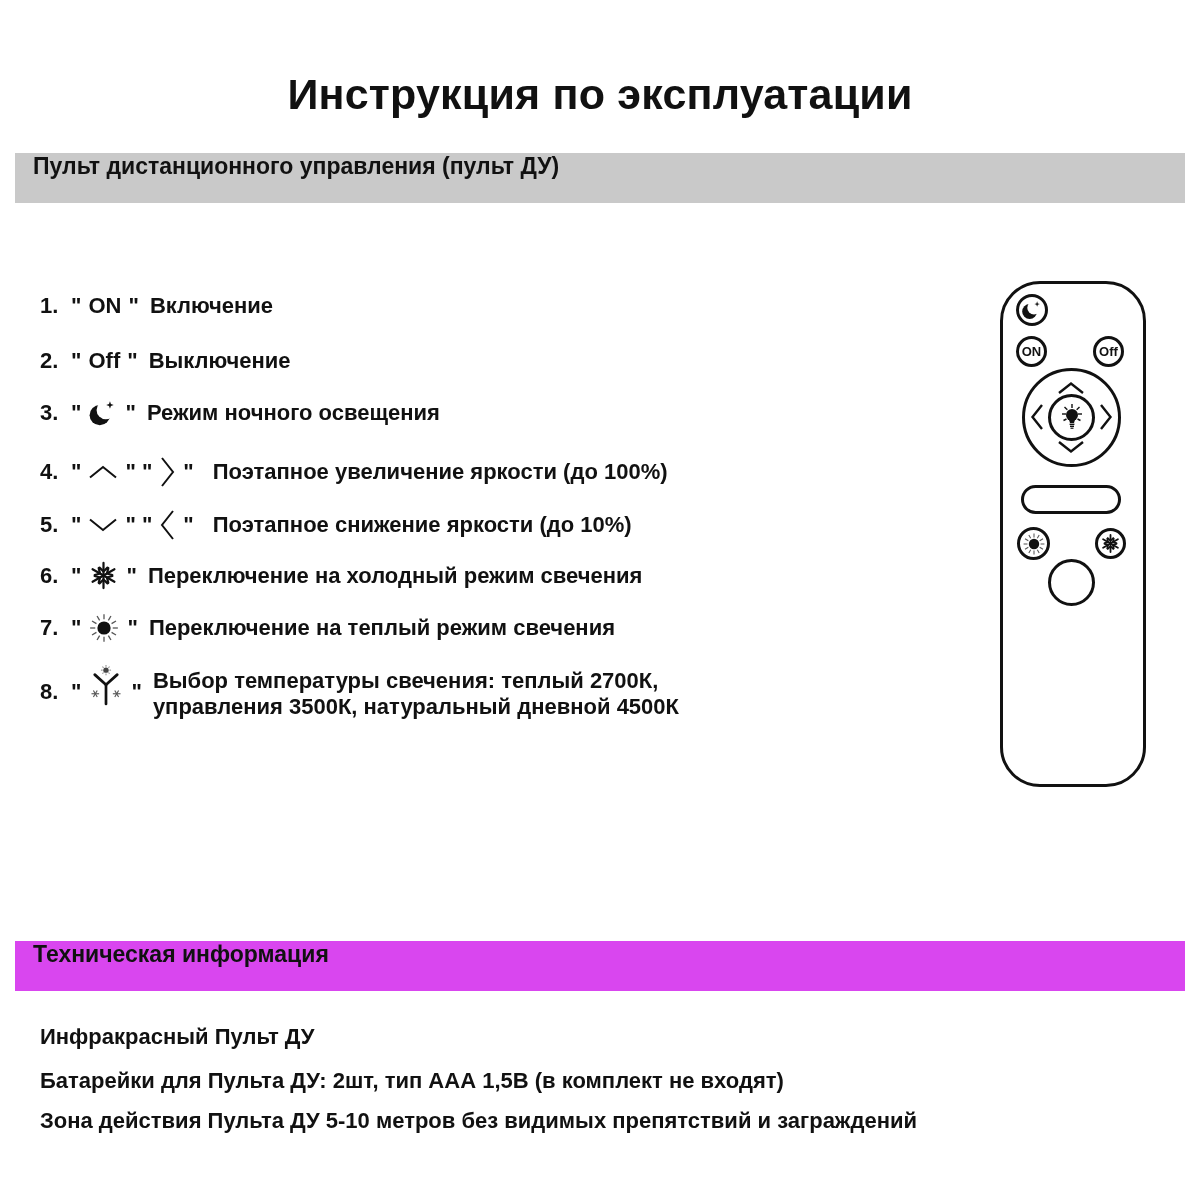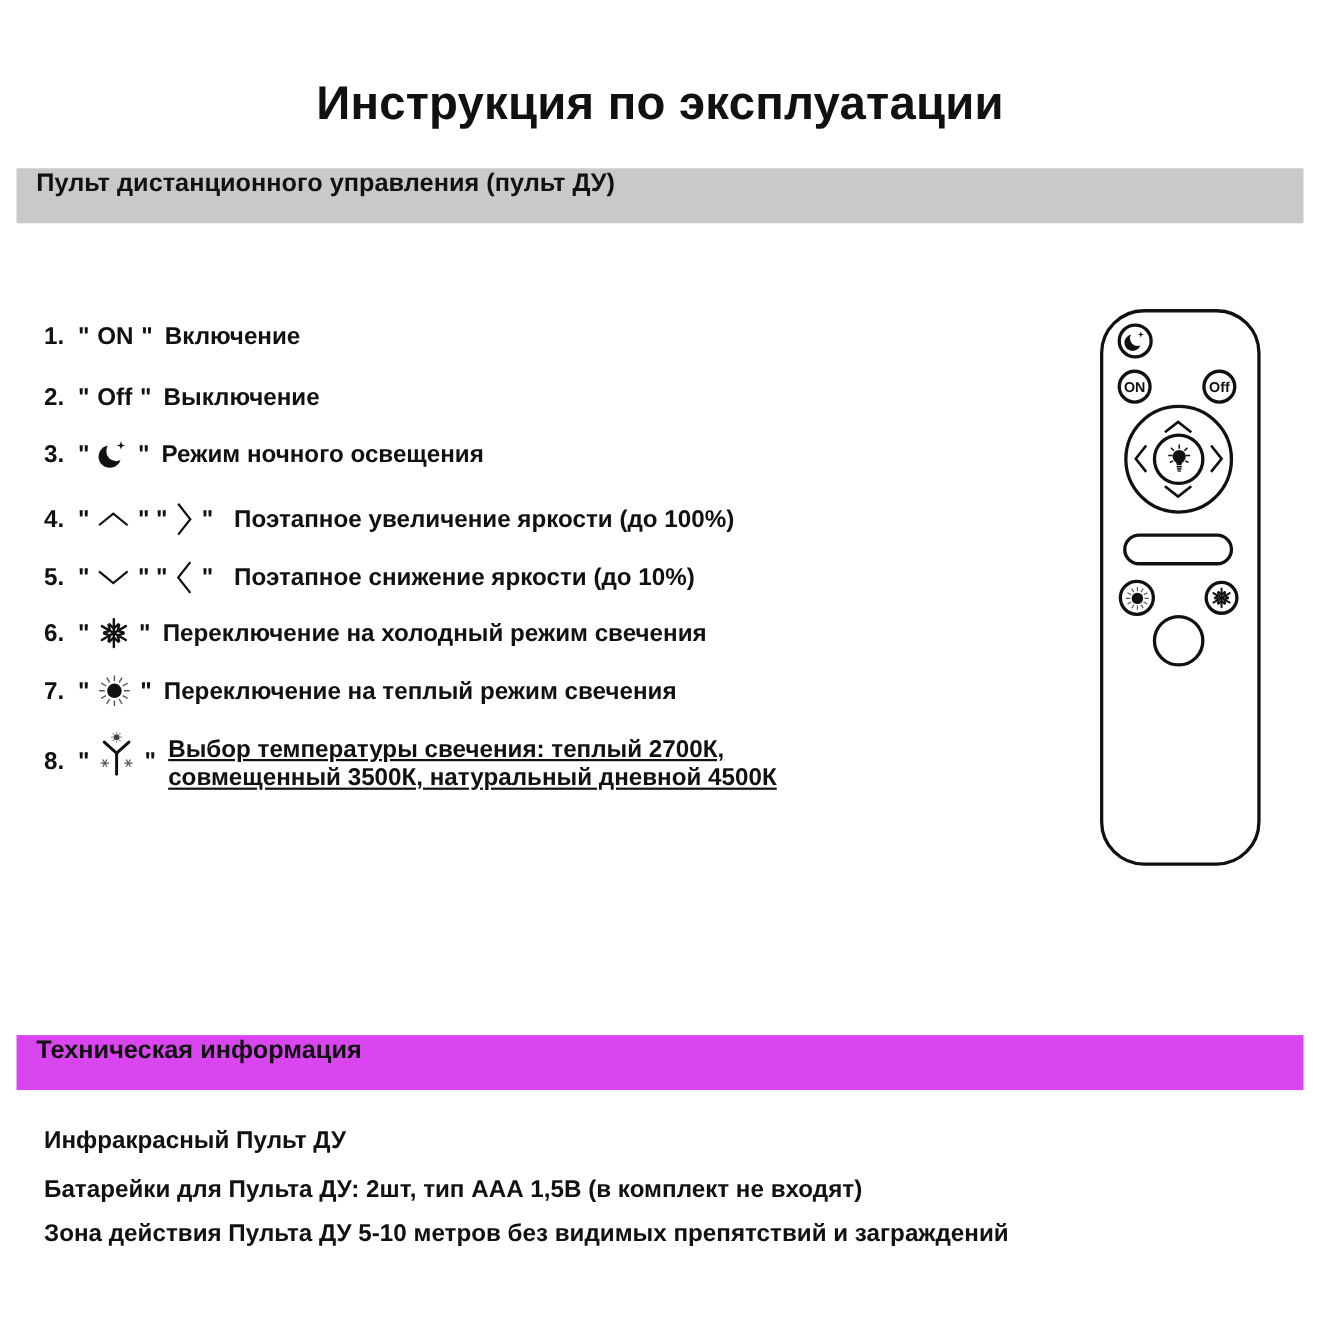--- a/index.html
+++ b/index.html
@@ -22,21 +22,21 @@
   .row{
     position:absolute;left:40px;display:flex;align-items:center;
     font-size:22px;white-space:pre;
   }
   .num{display:inline-block;min-width:28px;}
   .q{margin:0 3px;}
   .desc{margin-left:8px;}
   .desc-wide{margin-left:16px;}
   .btn-label{margin:0 4px;}
   .icon{display:inline-flex;align-items:center;justify-content:center;margin:0 4px;}
-  .two-line{white-space:normal;line-height:26px;margin-left:8px;width:760px;text-decoration:underline;}
+  .two-line{white-space:normal;line-height:26px;margin-left:8px;width:760px;}
   .tech-line{position:absolute;left:40px;font-size:22px;white-space:pre;}
   
   .remote{
     position:absolute;left:1000px;top:281px;width:146px;height:506px;
     border:3px solid #111;border-radius:40px;box-sizing:border-box;background:#fff;
   }
   .rc{position:absolute;border:3px solid #111;border-radius:50%;box-sizing:border-box;
       display:flex;align-items:center;justify-content:center;background:#fff;}
   .rc-moon{left:13px;top:10px;width:32px;height:32px;}
   .rc-on{left:13px;top:52px;width:31px;height:31px;font-size:13px;}
@@ -210,21 +210,21 @@
       </g>
       <g stroke="#555" stroke-width="1">
         <use href="#minisnow" transform="translate(6.5,25)"></use>
         <use href="#minisnow" transform="translate(25.5,25)"></use>
       </g>
     </svg>
   </span>
   <span class="q" style="margin-top:14px">"</span>
   <span class="two-line" style="margin-top:3px">
     <span>Выбор температуры свечения: теплый 2700К,</span><br>
-    <span>совмещенный 3500К, натуральный дневной 4500К</span>
+    <span>управления 3500К, натуральный дневной 4500К</span>
   </span>
 </div>
 
 <div class="remote">
 
   <div class="rc rc-moon">
     <span>
       <svg width="22" height="22" viewBox="0 0 28 28">
         <circle cx="11" cy="16" r="9.5" fill="#111"></circle>
         <circle cx="16.6" cy="11.2" r="8.6" fill="#fff"></circle>

